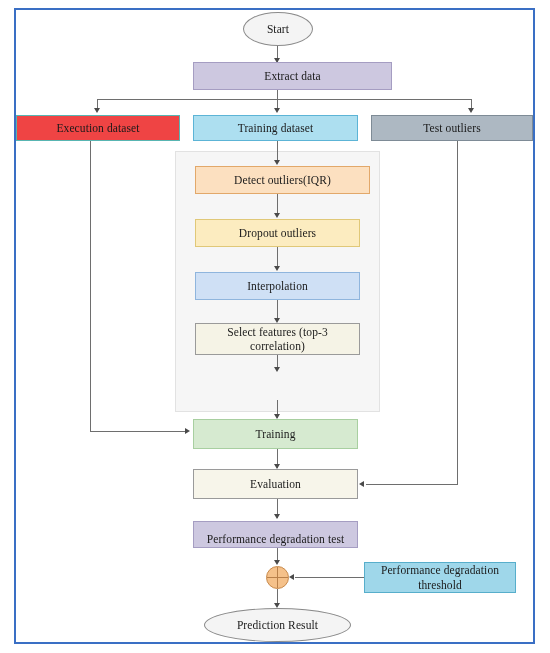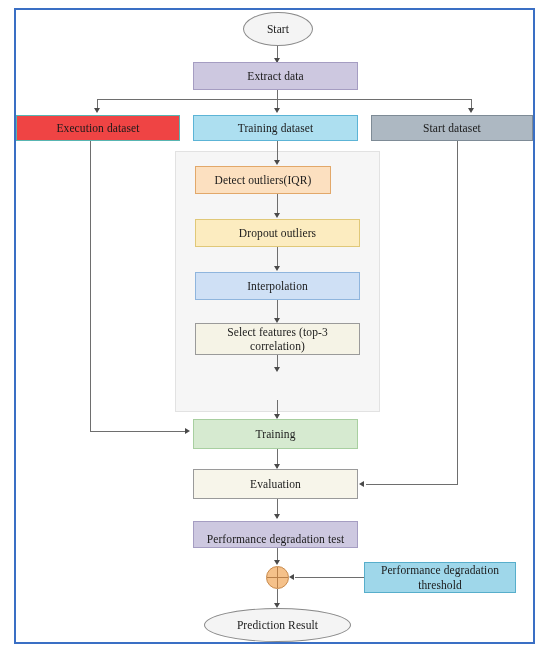--- a/index.html
+++ b/index.html
@@ -113,21 +113,21 @@
 
   <div id="group-panel"></div>
 
   <div class="node oval" style="left:243px; top:12px; width:70px; height:34px;">
     <span>Start</span>
   </div>
 
   <div class="line-v" style="left:277px; top:46px; height:16px;"></div>
   <div class="arrow-down" style="left:274px; top:58px;"></div>
 
-  <div class="node rect" style="left:193px; top:62px; width:165px; height:28px; background:#cdc8e0; border-color:#a59dc2;">
+  <div class="node rect" style="left:193px; top:62px; width:199px; height:28px; background:#cdc8e0; border-color:#a59dc2;">
     <span>Extract data</span>
   </div>
 
   <div class="line-v" style="left:277px; top:90px; height:9px;"></div>
   <div class="line-h" style="left:97px; top:99px; width:374px;"></div>
 
   <div class="line-v" style="left:97px; top:99px; height:10px;"></div>
   <div class="arrow-down" style="left:94px; top:108px;"></div>
 
   <div class="line-v" style="left:277px; top:99px; height:10px;"></div>
@@ -138,35 +138,35 @@
 
   <div class="node rect" style="left:16px; top:115px; width:164px; height:26px; background:#ef4444; border-color:#58b5b2;">
     <span>Execution dataset</span>
   </div>
 
   <div class="node rect" style="left:193px; top:115px; width:165px; height:26px; background:#addff0; border-color:#5cb4d6;">
     <span>Training dataset</span>
   </div>
 
   <div class="node rect" style="left:371px; top:115px; width:162px; height:26px; background:#adb8c2; border-color:#7e8b96;">
-    <span>Start dataset</span>
+    <span>Test outliers</span>
   </div>
 
   <div class="line-v" style="left:90px; top:141px; height:290px;"></div>
   <div class="line-h" style="left:90px; top:431px; width:95px;"></div>
   <div class="arrow-right" style="left:185px; top:428px;"></div>
 
   <div class="line-v" style="left:457px; top:141px; height:343px;"></div>
   <div class="line-h" style="left:366px; top:484px; width:92px;"></div>
   <div class="arrow-left" style="left:359px; top:481px;"></div>
 
   <div class="line-v" style="left:277px; top:141px; height:22px;"></div>
   <div class="arrow-down" style="left:274px; top:160px;"></div>
 
-  <div class="node rect" style="left:195px; top:166px; width:136px; height:28px; background:#fce0c0; border-color:#e2a86a;">
+  <div class="node rect" style="left:195px; top:166px; width:175px; height:28px; background:#fce0c0; border-color:#e2a86a;">
     <span>Detect outliers(IQR)</span>
   </div>
 
   <div class="line-v" style="left:277px; top:194px; height:22px;"></div>
   <div class="arrow-down" style="left:274px; top:213px;"></div>
 
   <div class="node rect" style="left:195px; top:219px; width:165px; height:28px; background:#fcecc0; border-color:#e0c878;">
     <span>Dropout outliers</span>
   </div>
 

